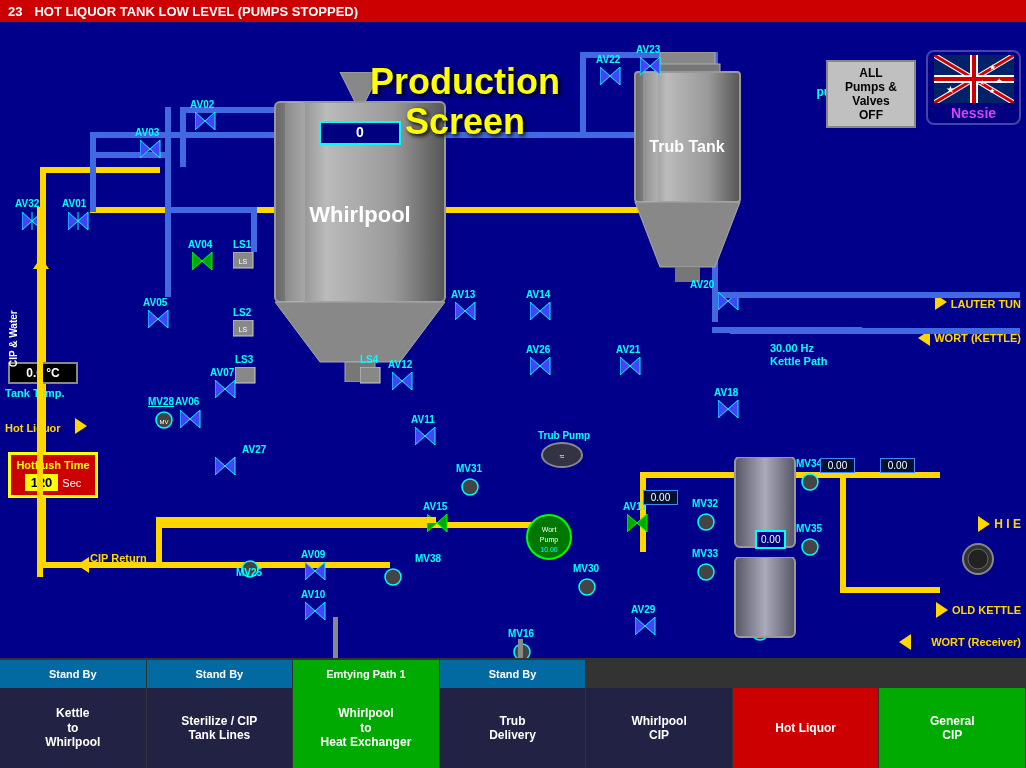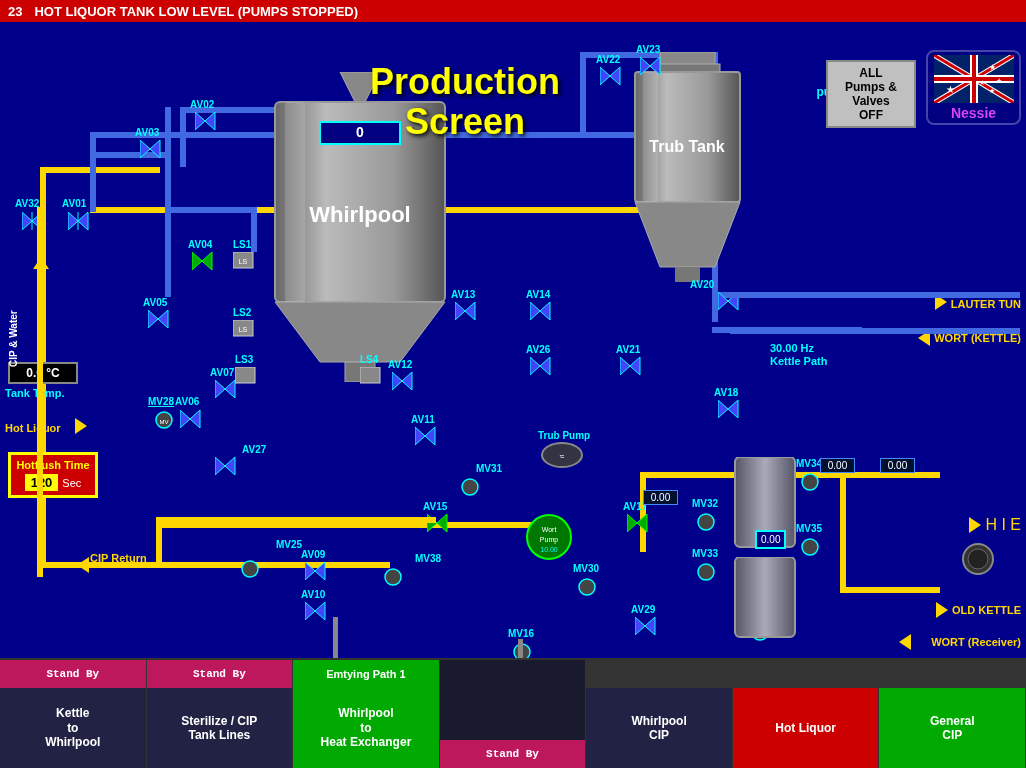--- a/index.html
+++ b/index.html
@@ -203,21 +203,21 @@
       padding: 4px 2px;
       font-size: 11px;
       font-weight: bold;
       color: white;
       height: 28px;
       display: flex;
       align-items: center;
       justify-content: center;
     }
     .nav-status.green { background: #00AA00; }
-    .nav-status.gray { background: #be185d; font-family: Liberation Mono, monospace; }
+    .nav-status.gray { background: #0369a1; }
     .nav-label {
       width: 100%;
       text-align: center;
       padding: 6px 4px;
       font-size: 12px;
       font-weight: bold;
       color: white;
       flex: 1;
       display: flex;
       align-items: center;
@@ -579,26 +579,26 @@
 
   <svg style="position:absolute;left:154px;top:388px;" width="20" height="20">
     <circle cx="10" cy="10" r="8" fill="#444" stroke="#00FFFF" stroke-width="1.5"></circle>
     <text x="10" y="14" text-anchor="middle" fill="white" font-size="6">MV</text>
   </svg>
   <div class="small-label" style="left:148px;top:374px;text-decoration:underline;">MV28</div>
 
   <svg style="position:absolute;left:240px;top:537px;" width="20" height="20">
     <circle cx="10" cy="10" r="8" fill="#444" stroke="#00FFFF" stroke-width="1.5"></circle>
   </svg>
-  <div class="small-label" style="left:236px;top:517px;margin-left:40px;">MV25</div>
+  <div class="small-label" style="left:236px;top:545px;">MV25</div>
 
   <svg style="position:absolute;left:460px;top:455px;" width="20" height="20">
     <circle cx="10" cy="10" r="8" fill="#444" stroke="#00FFFF" stroke-width="1.5"></circle>
   </svg>
-  <div class="small-label" style="left:456px;top:441px;margin-left:20px;">MV31</div>
+  <div class="small-label" style="left:456px;top:441px;">MV31</div>
 
   <svg style="position:absolute;left:577px;top:555px;" width="20" height="20">
     <circle cx="10" cy="10" r="8" fill="#444" stroke="#00FFFF" stroke-width="1.5"></circle>
   </svg>
   <div class="small-label" style="left:573px;top:541px;">MV30</div>
 
   <svg style="position:absolute;left:512px;top:620px;" width="20" height="20">
     <circle cx="10" cy="10" r="8" fill="#444" stroke="#00FFFF" stroke-width="1.5"></circle>
   </svg>
   <div class="small-label" style="left:508px;top:606px;">MV16</div>
@@ -724,21 +724,21 @@
     <span style="color:#FFD700;font-size:11px;font-weight:bold;">LAUTER TUN</span>
   </div>
 
   <div style="position:absolute;right:5px;top:308px;display:flex;align-items:center;gap:4px;">
     <div class="arrow-left" style="position:relative;"></div>
     <span style="color:#FFD700;font-size:11px;font-weight:bold;">WORT (KETTLE)</span>
   </div>
 
   <div style="position:absolute;right:5px;top:494px;display:flex;align-items:center;gap:4px;">
     <div class="arrow-right" style="position:relative;"></div>
-    <span style="color:#FFD700;font-size:16px;font-weight:normal;">H I E</span>
+    <span style="color:#FFD700;font-size:12px;font-weight:bold;">H I E</span>
   </div>
 
   <div style="position:absolute;right:5px;top:580px;display:flex;align-items:center;gap:4px;">
     <div class="arrow-right" style="position:relative;"></div>
     <span style="color:#FFD700;font-size:11px;font-weight:bold;">OLD KETTLE</span>
   </div>
 
   <div style="position:absolute;right:5px;top:612px;display:flex;align-items:center;gap:20px;">
     <div class="arrow-left" style="position:relative;"></div>
     <span style="color:#FFD700;font-size:11px;font-weight:bold;">WORT (Receiver)</span>
@@ -789,20 +789,21 @@
     <div class="nav-label">Sterilize / CIP<br>Tank Lines</div>
   </div>
 
   <div class="nav-item">
     <div class="nav-status green">Emtying Path 1</div>
     <div class="nav-label active-green">Whirlpool<br>to<br>Heat Exchanger</div>
   </div>
 
   <div class="nav-item">
     <div class="nav-status gray">Stand By</div>
+    <div class="nav-label">Trub<br>Delivery</div>
   </div>
 
   <div class="nav-item">
     <div class="nav-status" style="background:#333;height:28px;"></div>
     <div class="nav-label">Whirlpool<br>CIP</div>
   </div>
 
   <div class="nav-item">
     <div class="nav-status" style="background:#333;height:28px;"></div>
     <div class="nav-label active-red">Hot Liquor</div>

